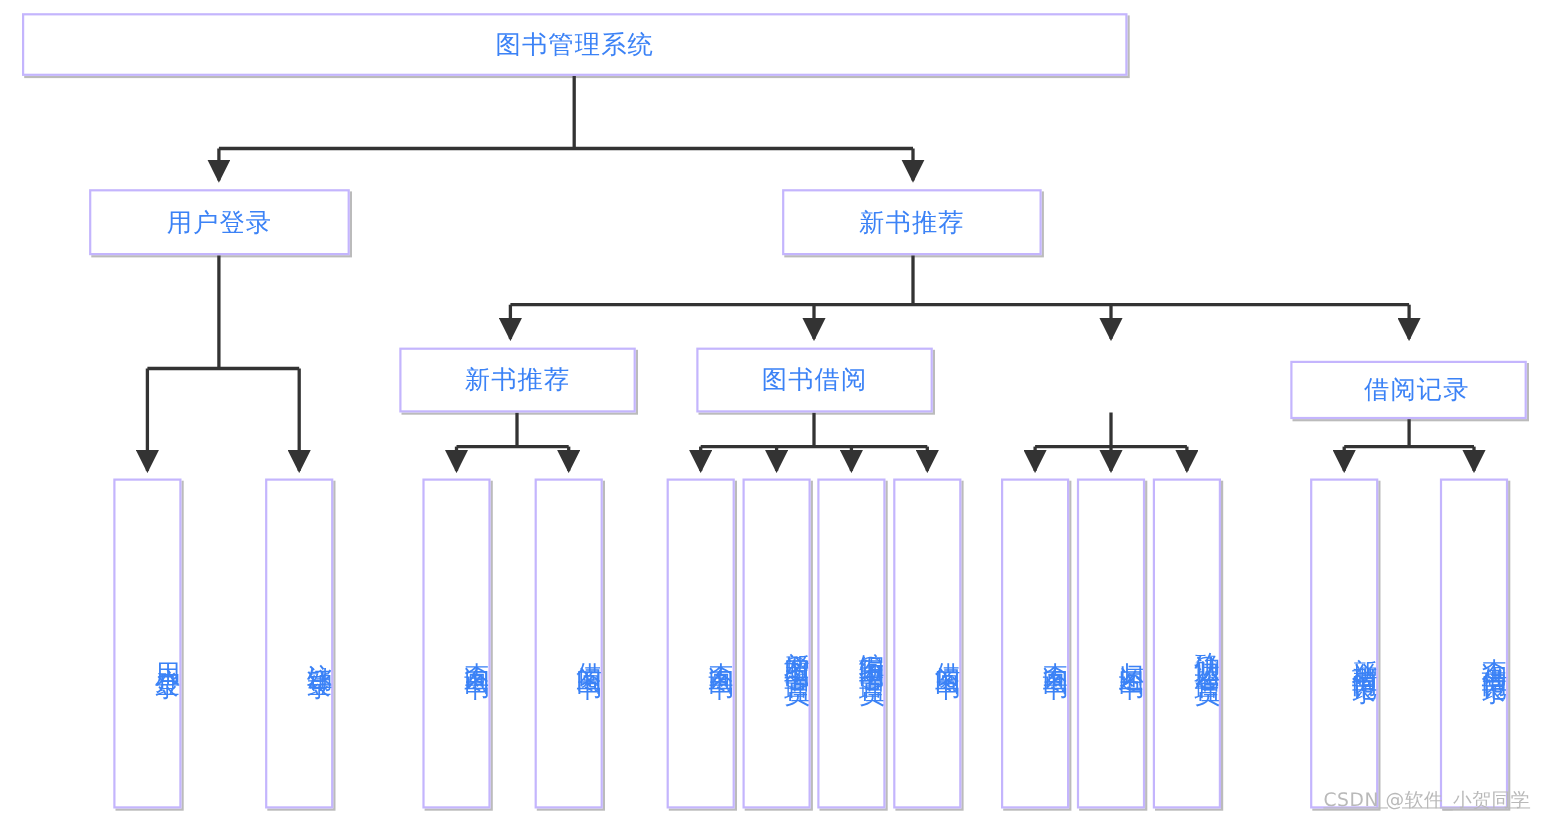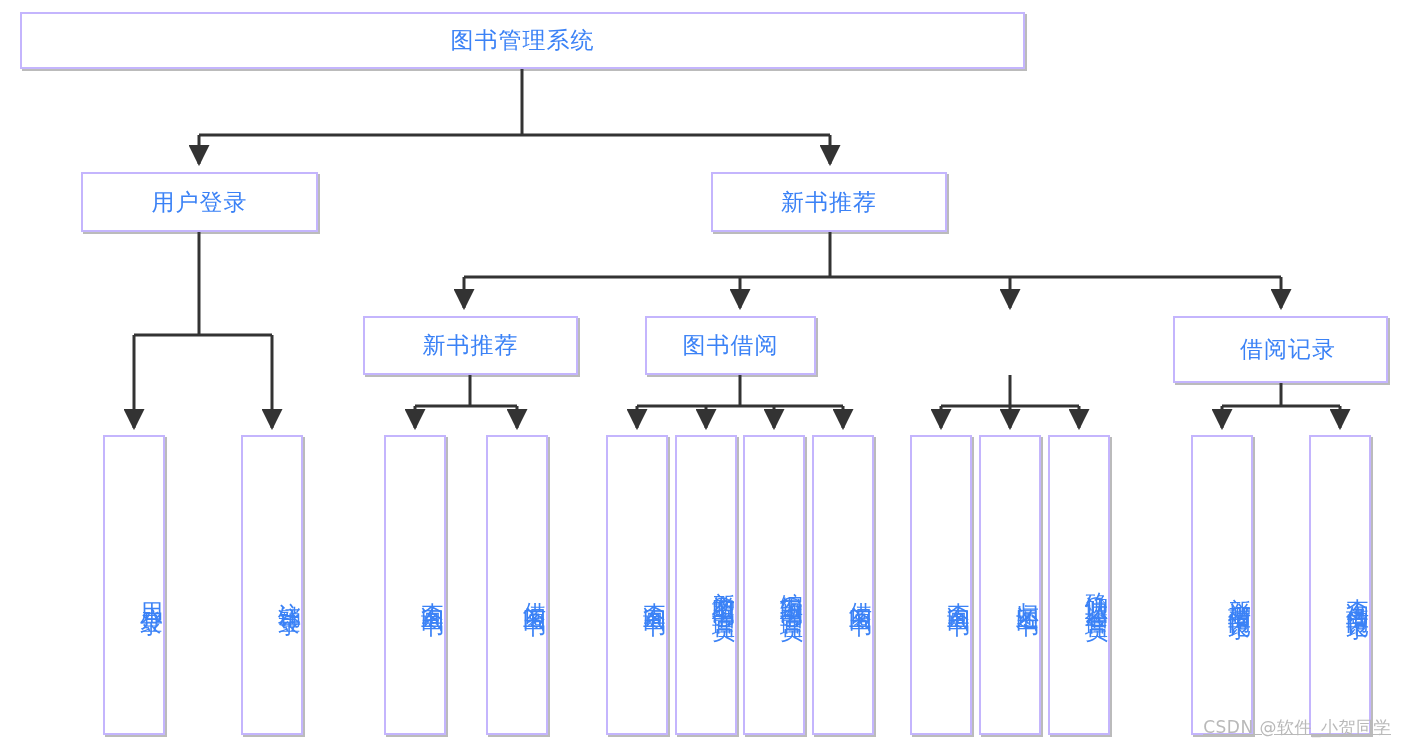--- a/index.html
+++ b/index.html
@@ -125,24 +125,24 @@
   <div class="node horiz" style="left:81px; top:172px; width:237px; height:60px;">
     <span>用户登录</span>
   </div>
   <div class="node horiz" style="left:711px; top:172px; width:236px; height:60px;">
     <span>新书推荐</span>
   </div>
 
   <div class="node horiz" style="left:363px; top:316px; width:215px; height:59px;">
     <span>新书推荐</span>
   </div>
-  <div class="node horiz" style="left:633px; top:316px; width:171px; height:59px;margin-left:12px;">
+  <div class="node horiz" style="left:633px; top:316px; width:215px; height:59px;">
     <span>图书借阅</span>
   </div>
-  <div class="node horiz" style="left:1173px; top:316px; width:215px; height:67px;padding-left:15px;">
+  <div class="node horiz" style="left:1173px; top:328px; width:215px; height:53px;padding-left:15px;">
     <span>借阅记录</span>
   </div>
 
   <div class="node vert" style="left:103px; top:435px; width:62px; height:300px;">
     <span class="vlabel">用户登录</span>
   </div>
   <div class="node vert" style="left:241px; top:435px; width:62px; height:300px;">
     <span class="vlabel">注销登录</span>
   </div>
 

